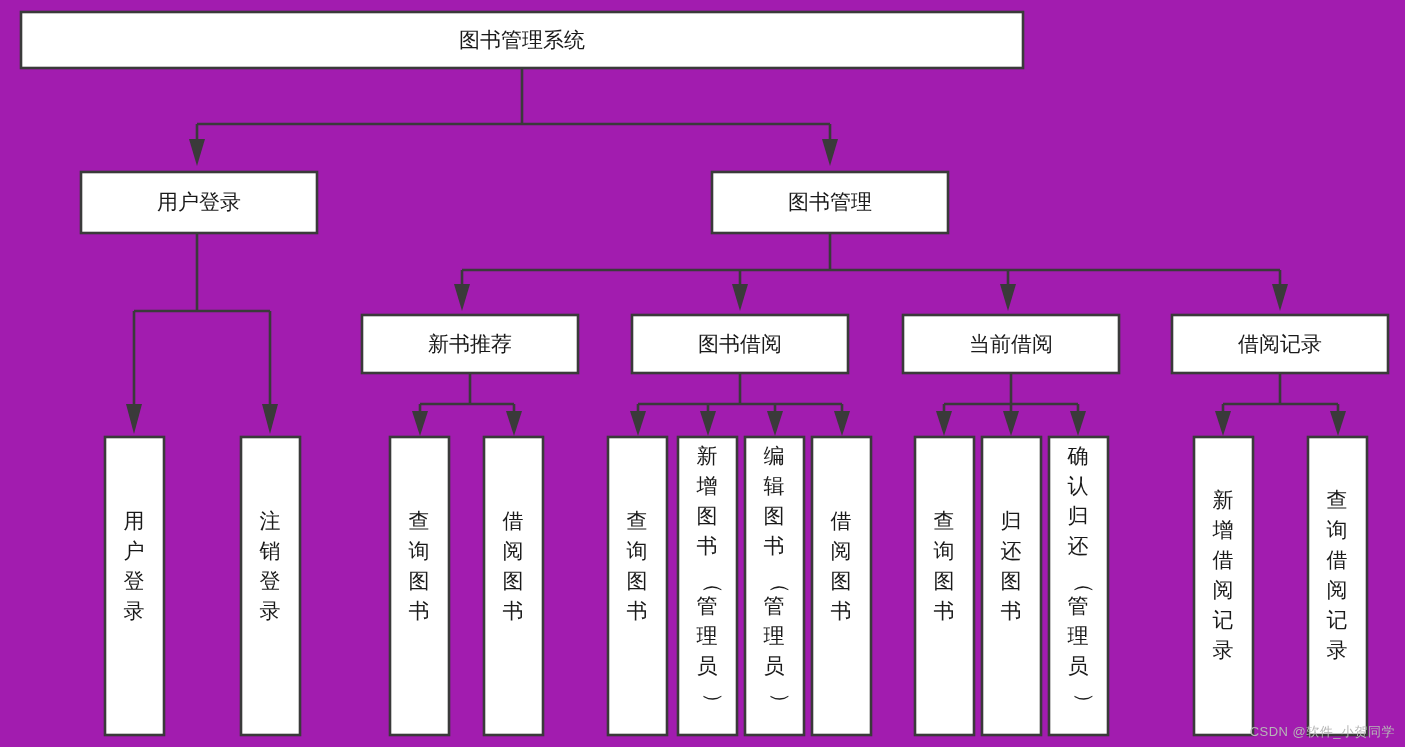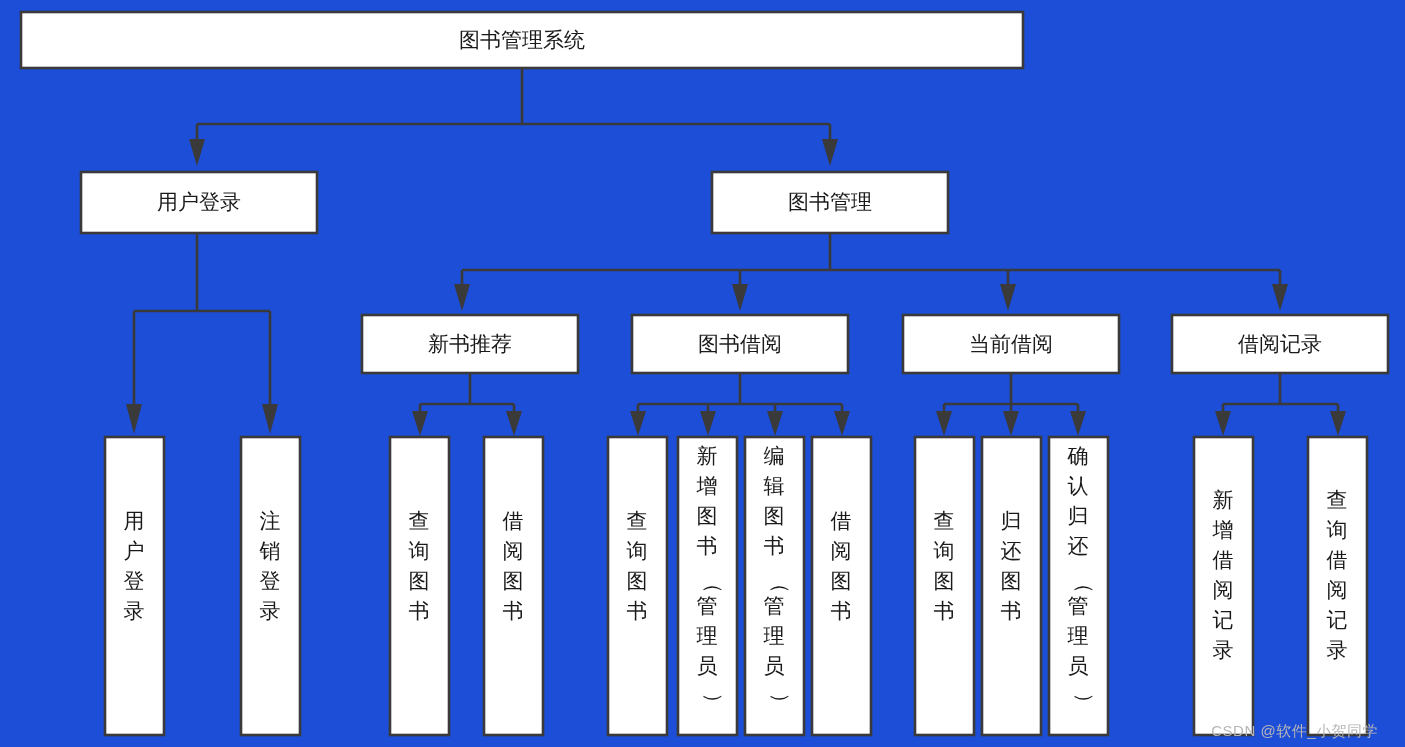--- a/index.html
+++ b/index.html
@@ -10,21 +10,21 @@
   body {
     width: 1405px;
     height: 747px;
     font-family: "Liberation Sans", "DejaVu Sans", sans-serif;
     overflow: hidden;
   }
   #diagram-root {
     position: relative;
     width: 1405px;
     height: 747px;
-    background: #1d4ed8;
+    background: #a21caf;
   }
   svg#diagram-svg {
     position: absolute;
     left: 0;
     top: 0;
     width: 1405px;
     height: 747px;
   }
   .node-box {
     fill: #ffffff;
@@ -49,24 +49,24 @@
     dominant-baseline: middle;
   }
   .vlabel-char {
     font-family: "Liberation Sans", "DejaVu Sans", sans-serif;
     font-size: 21px;
     fill: #1a1a1a;
     text-anchor: middle;
   }
   .watermark {
     position: absolute;
-    right: 27px;
+    right: 10px;
     bottom: 6px;
     font-family: "Liberation Sans", "DejaVu Sans", sans-serif;
-    font-size: 15px;
+    font-size: 13px;
     color: #b6b6b6;
     white-space: nowrap;
     letter-spacing: 0.5px;
   }
 </style>
 </head>
 <body>
 
 <div id="diagram-root">
 

